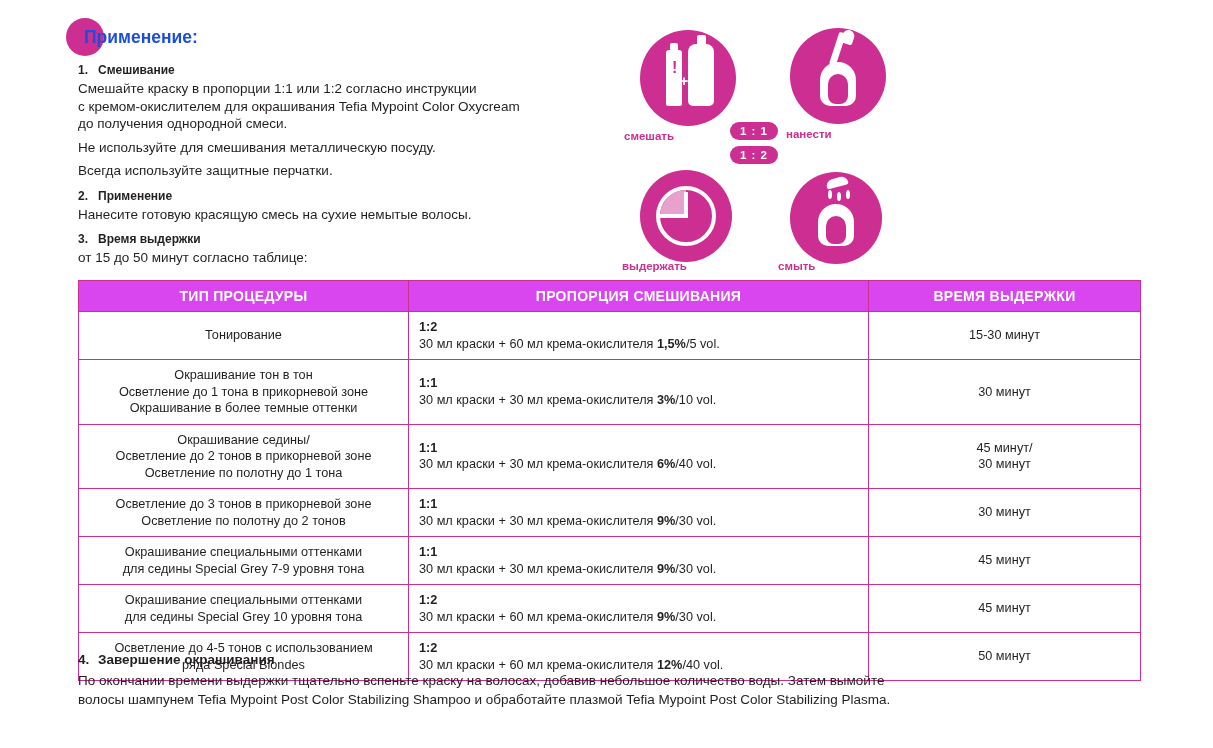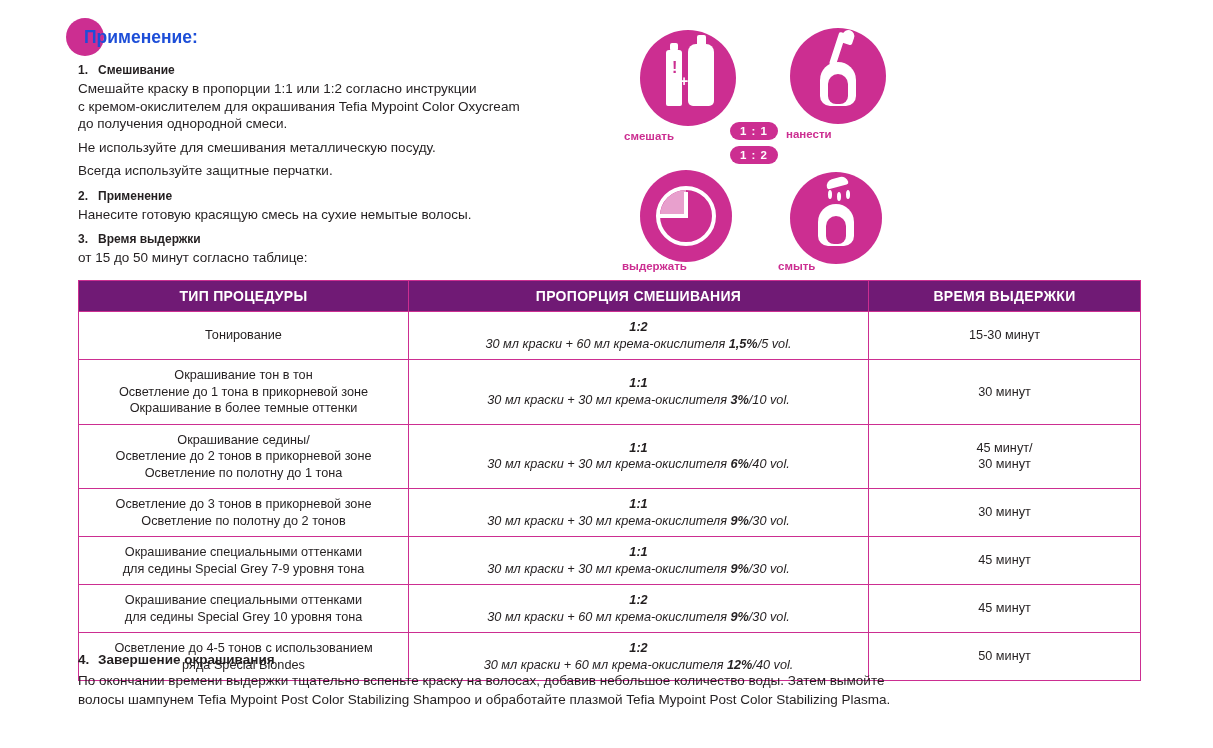--- a/index.html
+++ b/index.html
@@ -255,38 +255,38 @@
     left: 78px;
     top: 280px;
     width: 1062px;
   }
   table.proc {
     border-collapse: collapse;
     width: 1062px;
     table-layout: fixed;
   }
   table.proc th {
-    background: #701a75;
+    background: #d946ef;
     color: #ffffff;
     font-size: 14px;
     font-weight: bold;
     padding: 7px 4px;
     text-align: center;
     border: 1px solid #cc2e91;
     letter-spacing: 0.3px;
   }
   table.proc td {
     border: 1px solid #cc2e91;
     font-size: 12.7px;
     padding: 7px 10px;
     vertical-align: middle;
     color: #231f20;
   }
   td.c-type { text-align: center; line-height: 16.5px; }
-  td.c-prop { text-align: center; line-height: 16.5px; font-style: italic; }
+  td.c-prop { line-height: 16.5px; }
   td.c-time { text-align: center; line-height: 16.5px; }
   .ratio-bold { font-weight: bold; display: block; }
   .pct { font-weight: bold; }
 
   
   .footer {
     position: absolute;
     left: 78px;
     top: 652px;
     width: 1060px;

